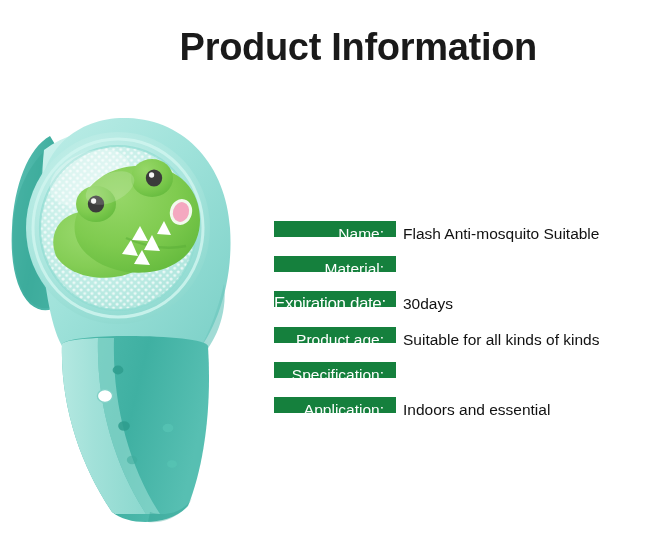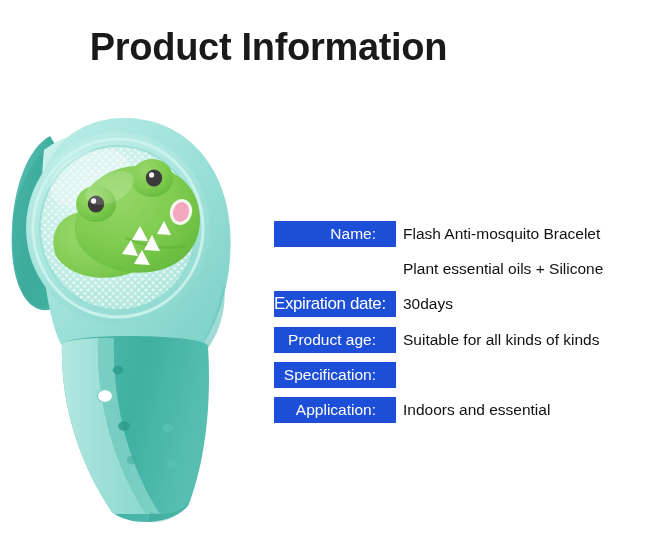--- a/index.html
+++ b/index.html
@@ -15,21 +15,21 @@
     overflow: hidden;
     font-family: "Liberation Sans", sans-serif;
   }
 
   
   #page-title {
     position: absolute;
     left: 0;
     top: 26px;
     width: 537px;
-    text-align: center;
+    text-align: right;
     font-size: 38px;
     font-weight: bold;
     letter-spacing: -0.3px;
     color: #1a1a1a;
     white-space: nowrap;
   }
 
   
   #product-photo {
     position: absolute;
@@ -49,27 +49,27 @@
   }
   .spec-row {
     position: relative;
     height: 35.2px;
   }
   .spec-label {
     position: absolute;
     left: 0;
     top: 3px;
     width: 122px;
-    height: 26px;
+    height: 16px;
     line-height: 26px;
-    background: #1d4ed8;
+    background: #15803d;
     color: #ffffff;
     font-size: 15.5px;
     text-align: right;
-    padding-right: 20px;
+    padding-right: 12px;
     box-sizing: border-box;
     white-space: nowrap;
     overflow: hidden;
   }
   .spec-label.tight { font-size: 17px; letter-spacing: -0.4px; }
   .spec-value {
     position: absolute;
     left: 129px;
     top: 3px;
     height: 26px;
@@ -243,25 +243,25 @@
         <path d="M150,404 C168,410 186,402 192,390
                  C186,404 168,416 148,414 Z" fill="#2F9E90" opacity="0.35"></path>
       </g>
     </svg>
   </div>
 
   <div id="spec-table">
 
     <div class="spec-row">
       <div class="spec-label">Name:</div>
-      <div class="spec-value">Flash Anti-mosquito Bracelet</div>
-    </div>
-
-    <div class="spec-row">
-      <div class="spec-value">Plant essential oils + Silicone</div>
+      <div class="spec-value">Flash Anti-mosquito Suitable</div>
+    </div>
+
+    <div class="spec-row">
+      <div class="spec-label">Material:</div>
     </div>
 
     <div class="spec-row">
       <div class="spec-label tight">Expiration date:</div>
       <div class="spec-value">30days</div>
     </div>
 
     <div class="spec-row">
       <div class="spec-label">Product age:</div>
       <div class="spec-value">Suitable for all kinds of kinds</div>

